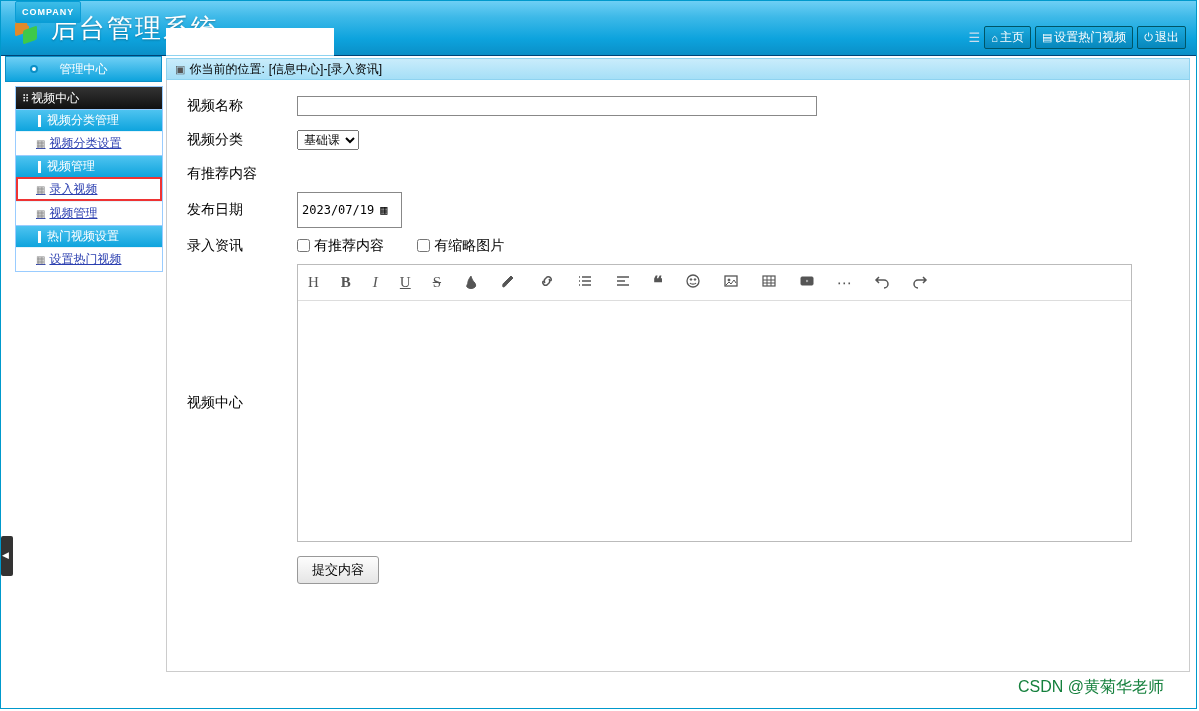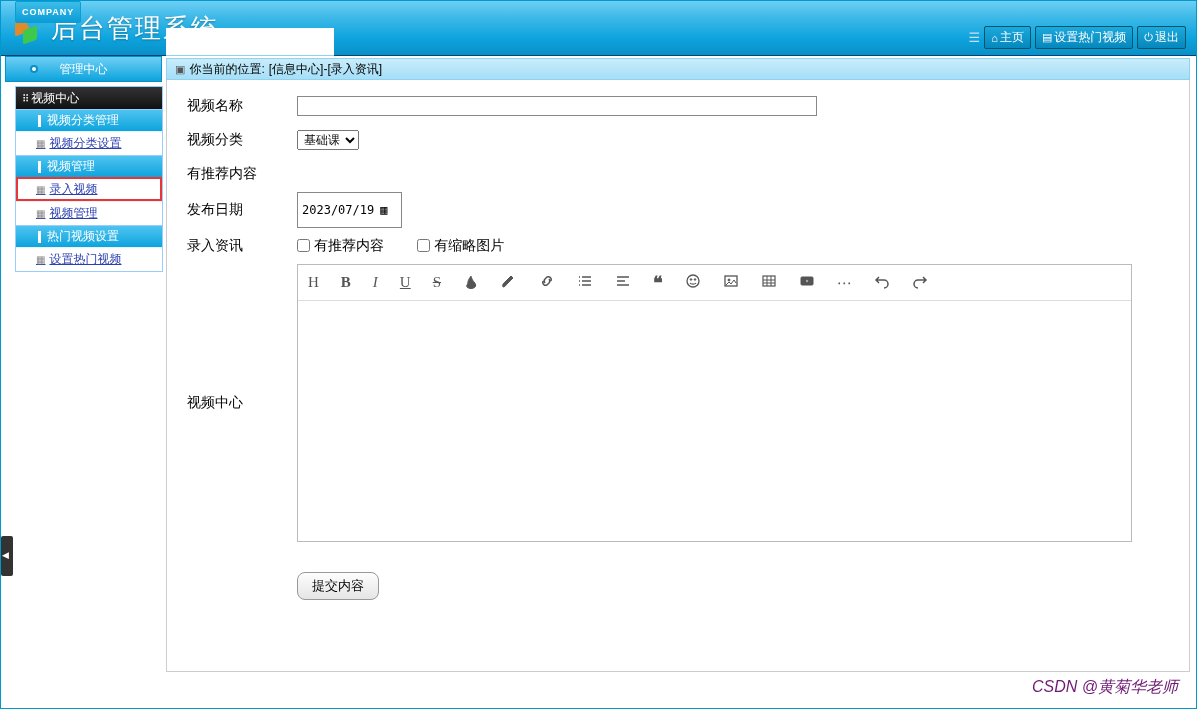--- a/index.html
+++ b/index.html
@@ -62,23 +62,23 @@
 
 .editor-wrap { border:1px solid #bbb; width: 835px; }
 .editor-toolbar { height: 36px; border-bottom:1px solid #ddd; display:flex; align-items:center; padding: 0 10px; gap: 22px; color:#555;}
 .editor-toolbar .tb{cursor:pointer;font-size:15px;color:#555;}
 .editor-toolbar .tb svg{width:16px;height:16px;fill:#555;stroke:#555;}
 .editor-body { height: 240px; background:#fff;}
 
 .form-row.intro { align-items:center; }
 .form-row.intro .form-label{align-self:center;}
 
-.submit-btn { background: linear-gradient(#fdfdfd,#e5e5e5); border:1px solid #999; border-radius:8px; padding: 4px 14px; font-size:13px; cursor:pointer; margin-top:28px;}
-
-.watermark { position:absolute; right:18px; bottom:10px; color:#701a75; font-size:16px; font-style:italic; pointer-events:none;}
+.submit-btn { background: linear-gradient(#fdfdfd,#e5e5e5); border:1px solid #999; border-radius:3px; padding: 4px 14px; font-size:13px; cursor:pointer; margin-top:12px;}
+
+.watermark { position:absolute; right:32px; bottom:10px; color:#15803d; font-size:16px; pointer-events:none;}
 </style>
 </head>
 <body>
 
 <div class="outer-frame">
   <div class="company-tag">COMPANY</div>
 
   <div class="header">
     <div class="logo-cubes">
         <div class="c1"></div>

